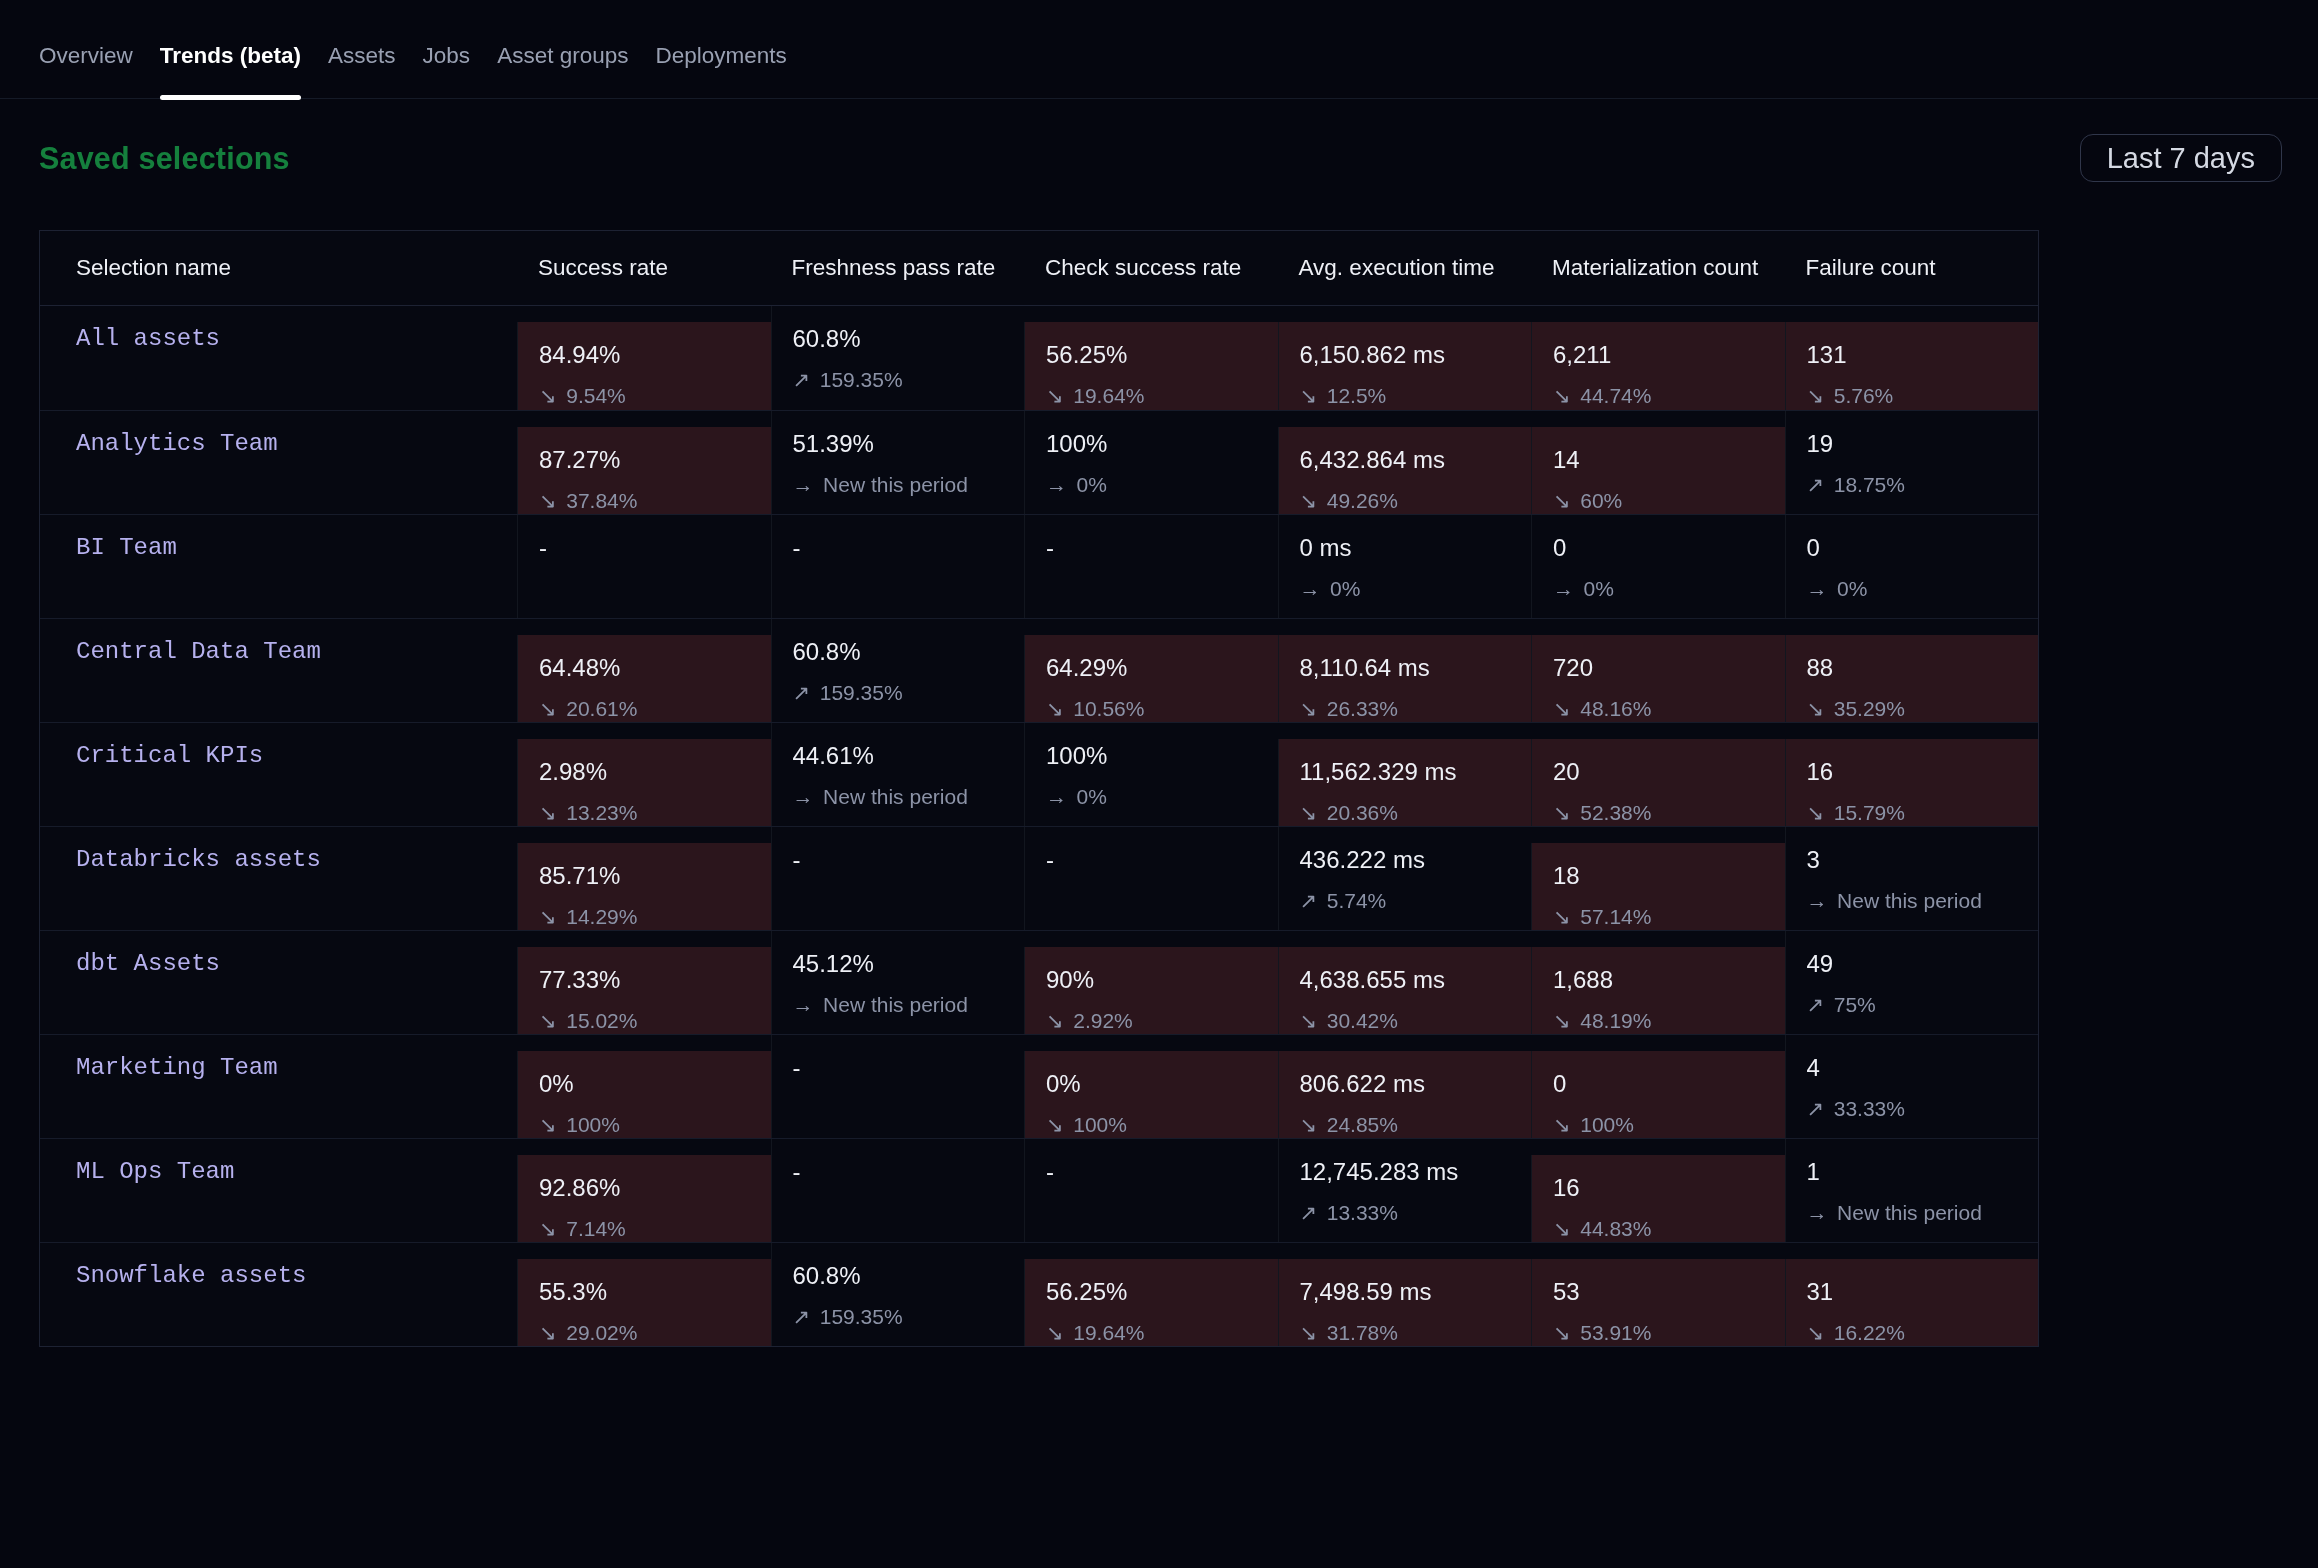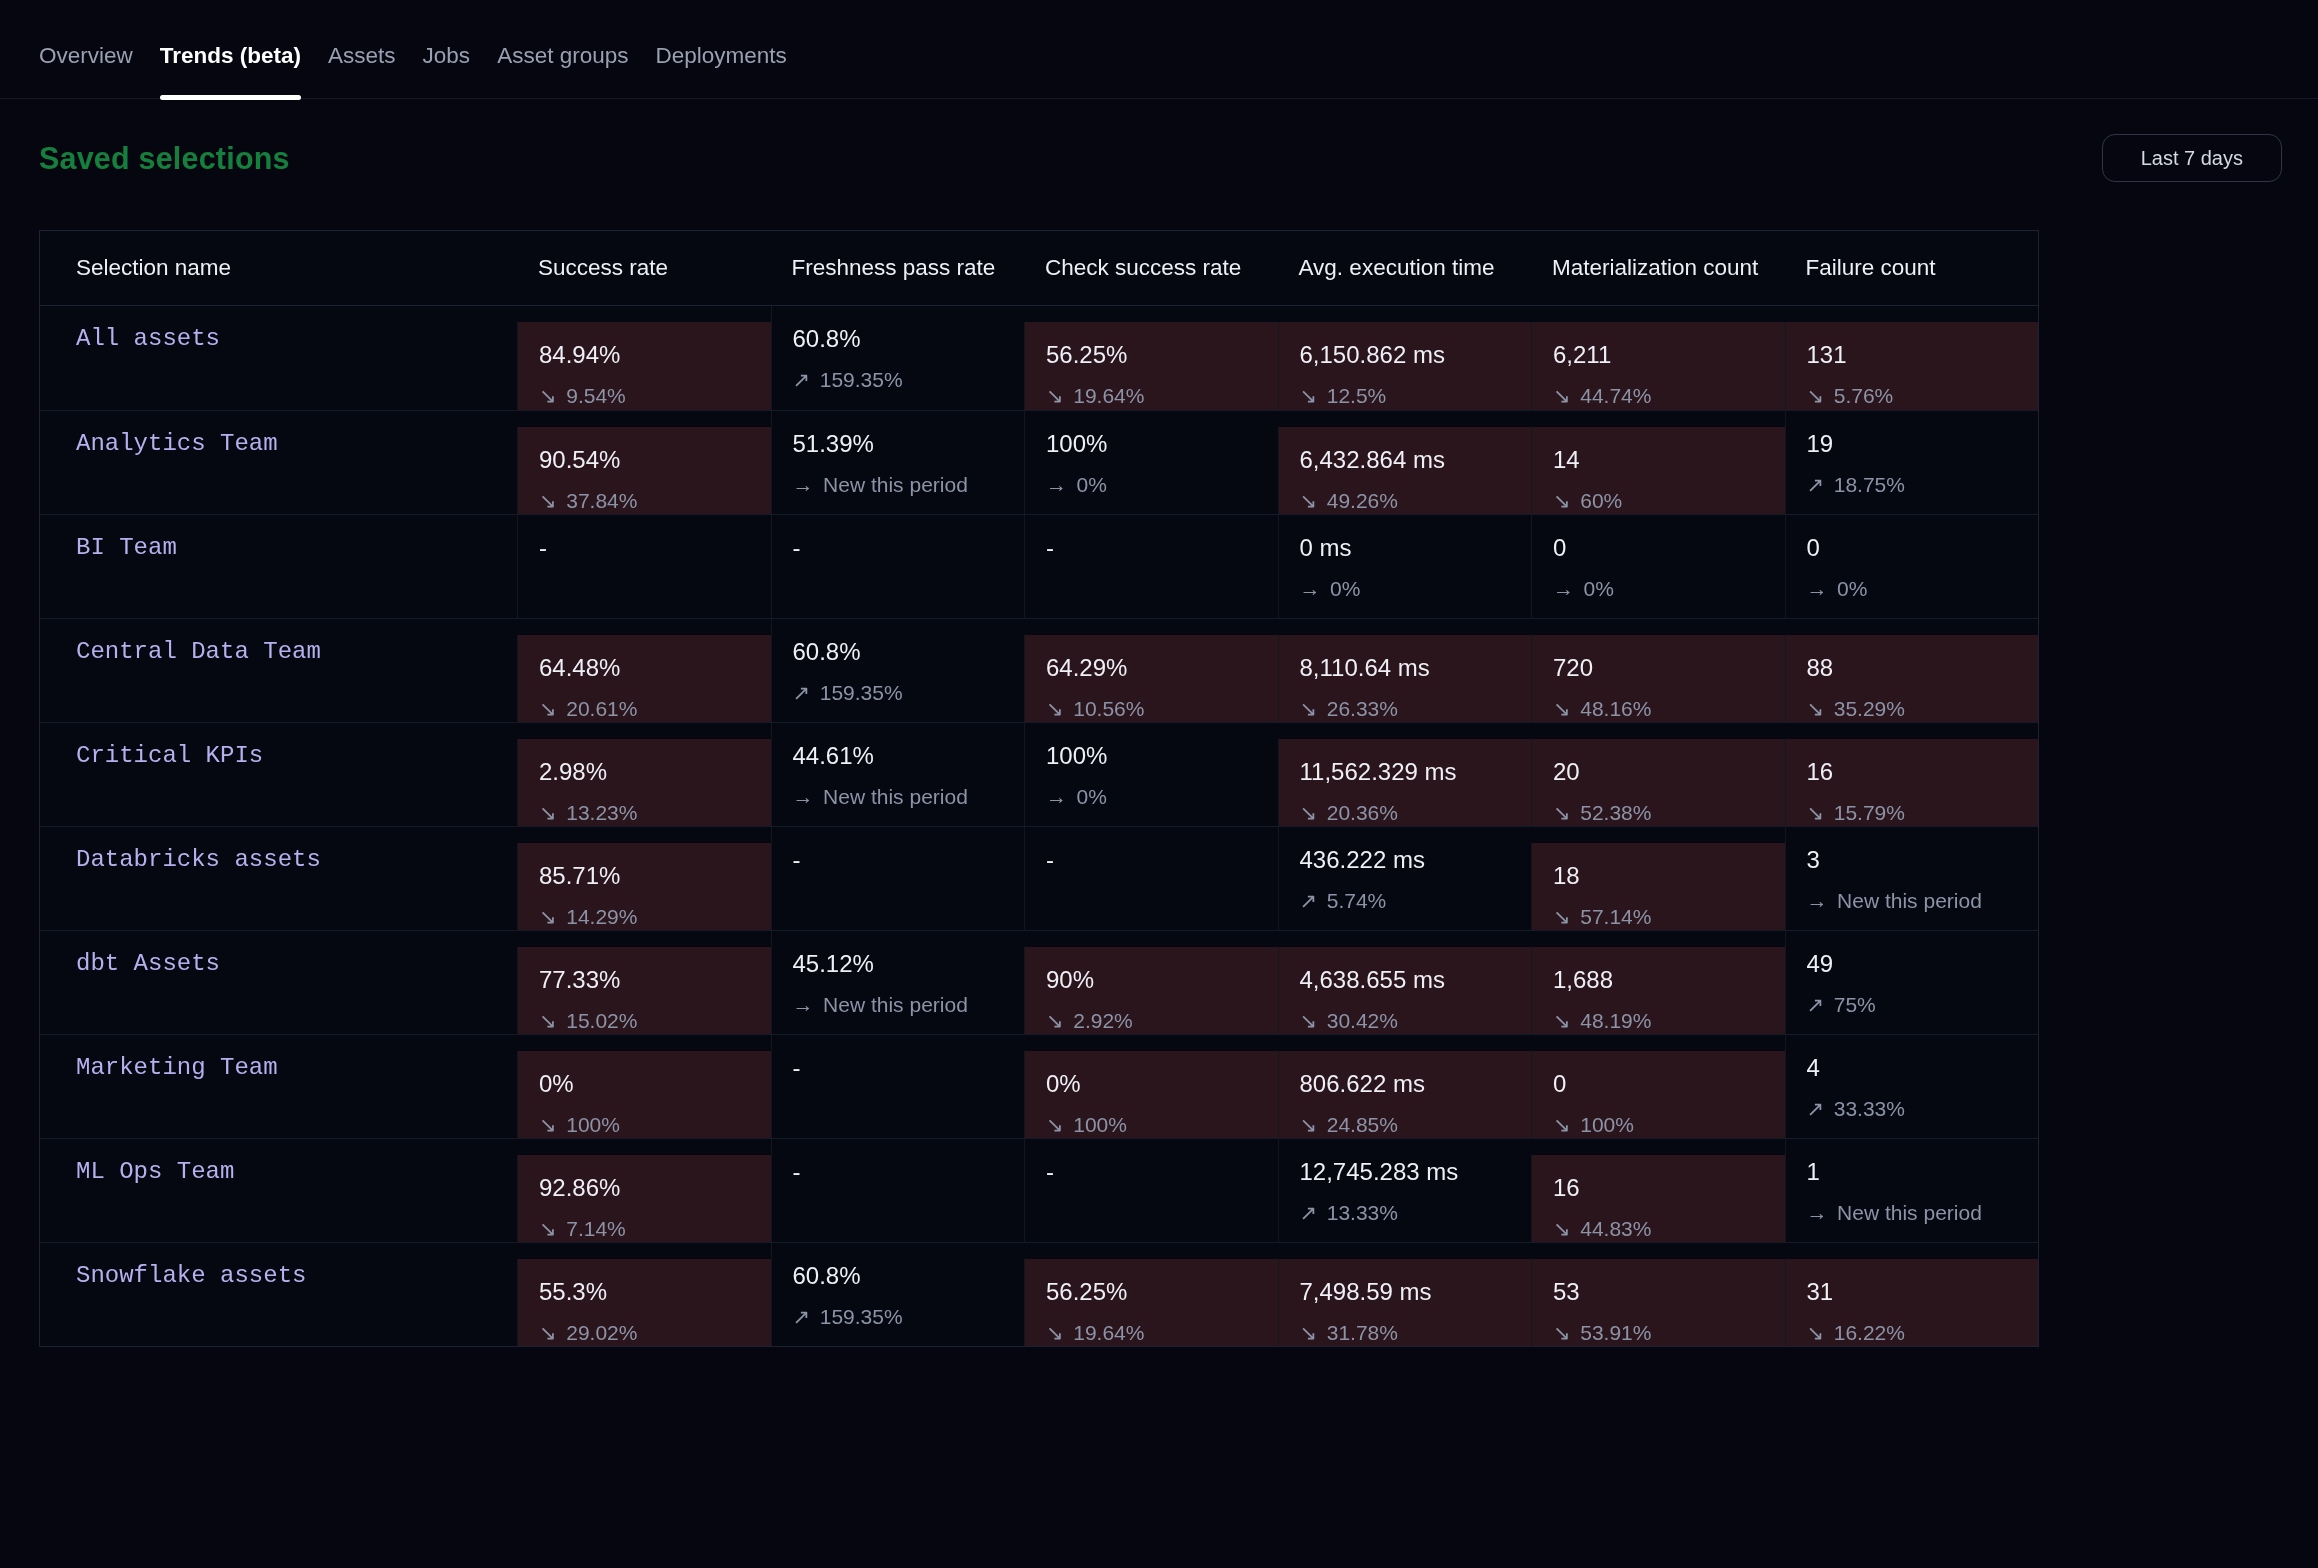--- a/index.html
+++ b/index.html
@@ -50,26 +50,26 @@
     height:50px;
   }
   .page-title {
     font-size:30.5px;
     font-weight:700;
     color:#15803d;
     letter-spacing:0.2px;
   }
   .range-button {
     height:48px;
-    padding:0 38px;
+    padding:0 26px;
     border:1.6px solid #30364a;
     border-radius:13px;
     background:transparent;
     color:#d5d9e3;
-    font-size:20px;
+    font-size:29px;
     font-family:inherit;
     display:flex;
     align-items:center;
     cursor:pointer;
   }
 
   
   .table {
     margin:47px 37px 0 39px;
     width:2000px;
@@ -188,21 +188,21 @@
         <span class="trend-label">5.76%</span>
       </div>
     </div>
   </div>
 
   <div class="row">
     <div class="cell name-cell">
       <span class="name-link">Analytics Team</span>
     </div>
     <div class="cell metric-cell highlight">
-      <div class="value">90.54%</div>
+      <div class="value">87.27%</div>
       <div class="trend">
         <span class="trend-arrow">↘</span>
         <span class="trend-label">37.84%</span>
       </div>
     </div>
     <div class="cell metric-cell">
       <div class="value">51.39%</div>
       <div class="trend">
         <span class="trend-arrow">→</span>
         <span class="trend-label">New this period</span>

